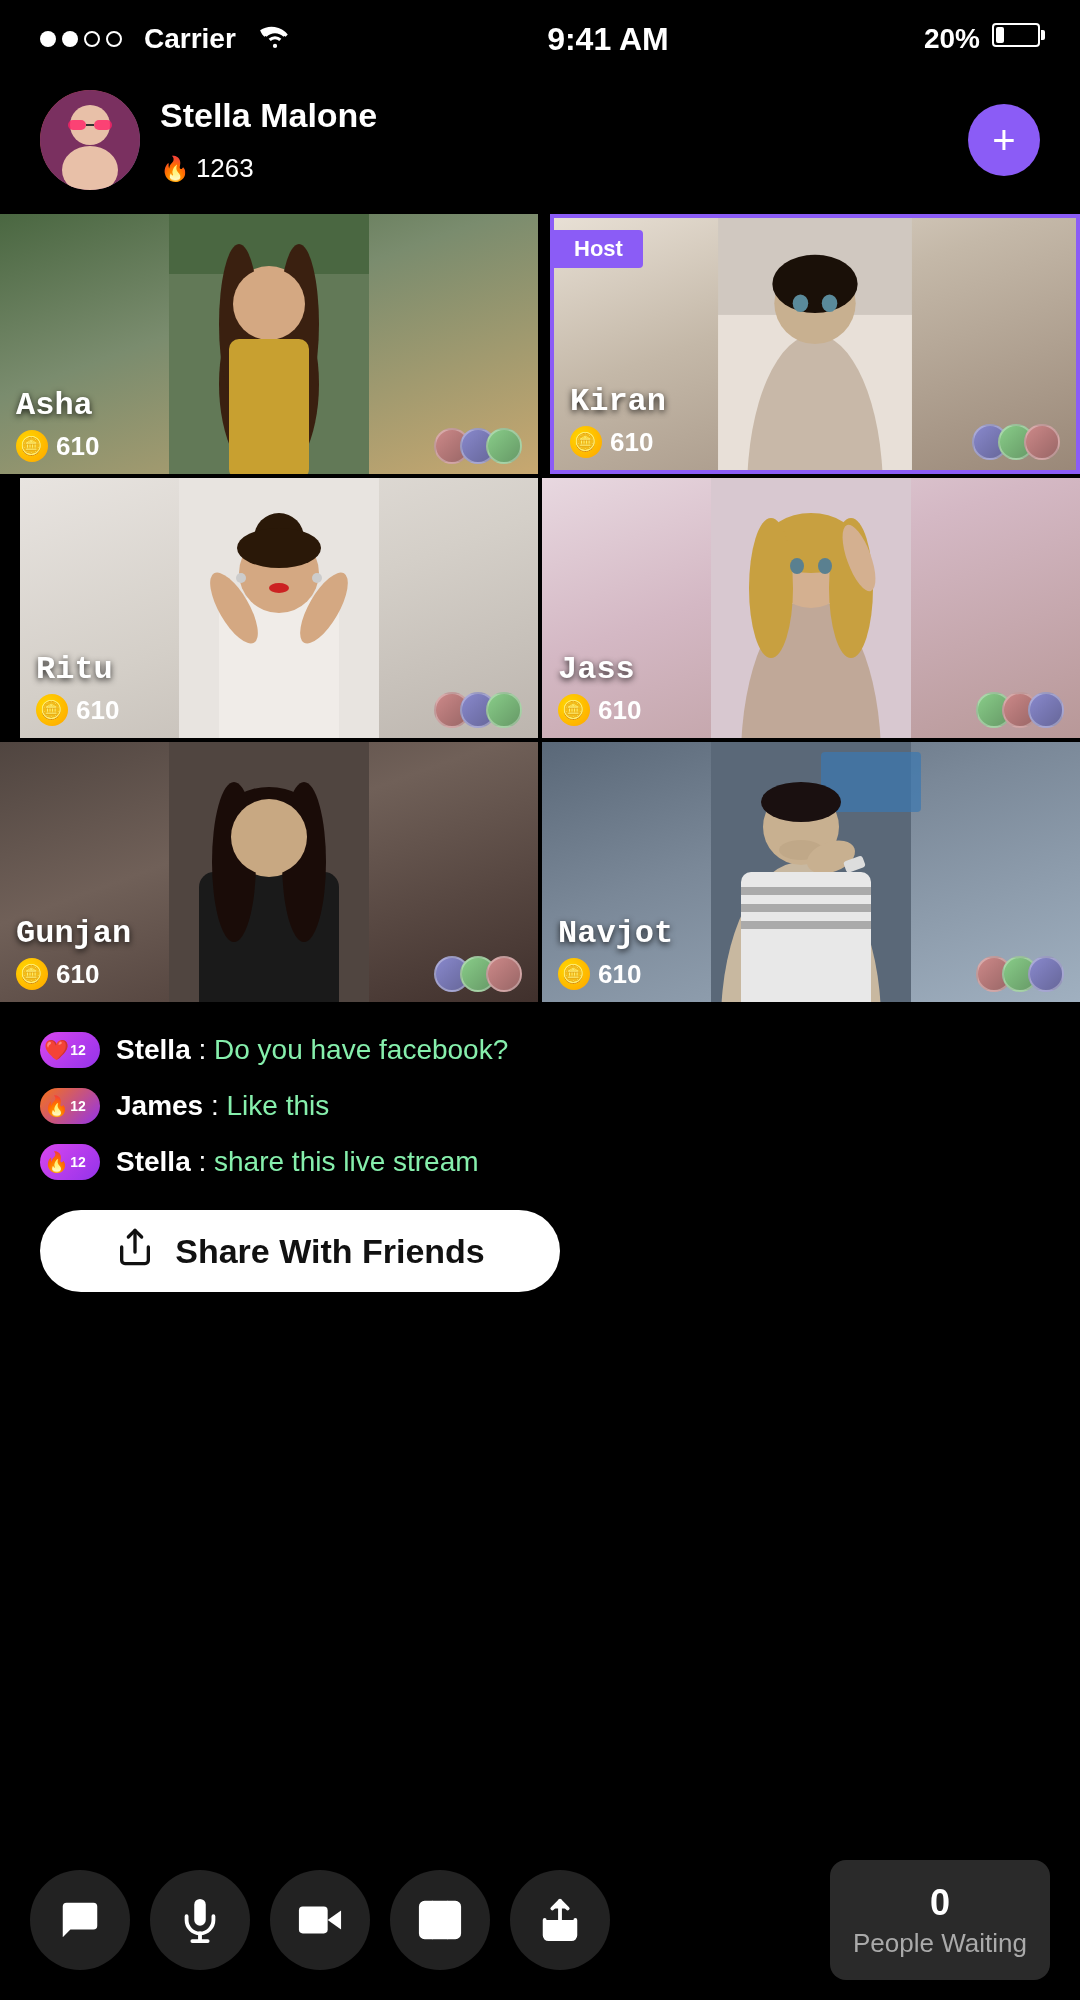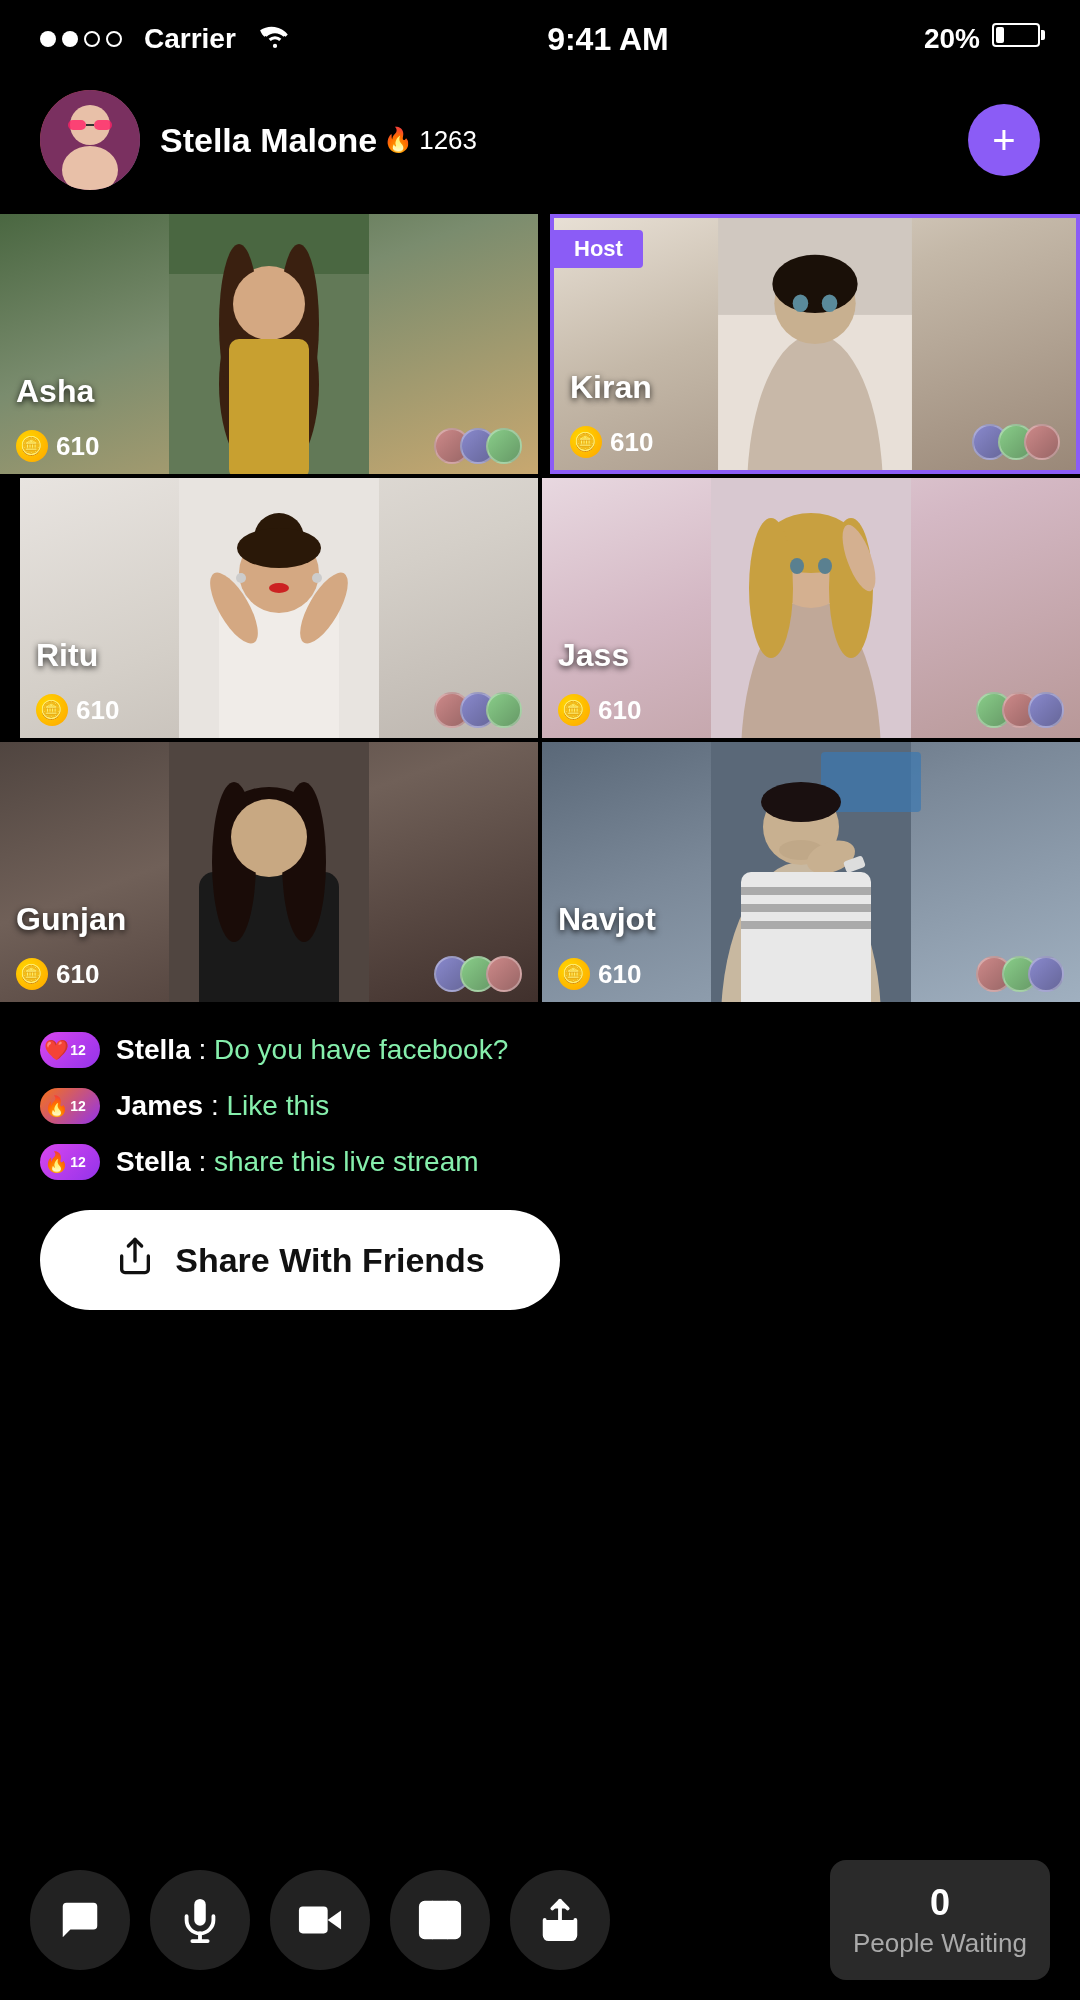--- a/index.html
+++ b/index.html
@@ -100,22 +100,22 @@
       width: 100%; height: 100%;
       object-fit: cover;
       background: linear-gradient(135deg, #c44, #669);
       display: flex;
       align-items: center;
       justify-content: center;
       font-size: 36px;
     }
     .user-info {
       display: flex;
-      flex-direction: row;
-      gap: 6px;
+      flex-direction: column;
+      gap: 18px;
       justify-content: flex-end;
     }
     .user-name {
       font-size: 34px;
       font-weight: 700;
     }
     .user-fire {
       display: flex;
       align-items: center;
       gap: 6px;
@@ -183,25 +183,26 @@
       left: 0;
       background: #8B5CF6;
       color: #fff;
       font-size: 22px;
       font-weight: 600;
       padding: 6px 20px;
       border-radius: 0 4px 4px 0;
     }
     .cell-name {
       position: absolute;
-      bottom: 64px;
+      bottom: 50px;
       left: 16px;
       font-size: 32px;
       font-weight: 600;
       text-shadow: 0 2px 6px rgba(0,0,0,0.8);
+      font-family: Liberation Mono, monospace;
     }
     .cell-bottom {
       position: absolute;
       bottom: 10px;
       left: 16px;
       right: 16px;
       display: flex;
       justify-content: space-between;
       align-items: center;
     }
@@ -277,21 +278,21 @@
     .chat-user { color: #fff; font-weight: 600; }
     .chat-msg { color: #86efac; text-align: center; }
 
     
     .share-section {
       padding: 10px 40px 30px;
     }
     .share-btn {
       width: 100%;
       max-width: 520px;
-      height: 100px;
+      height: 82px;
       background: #fff;
       border: none;
       border-radius: 50px;
       display: flex;
       align-items: center;
       justify-content: center;
       gap: 20px;
       cursor: pointer;
       font-size: 34px;
       font-weight: 600;

